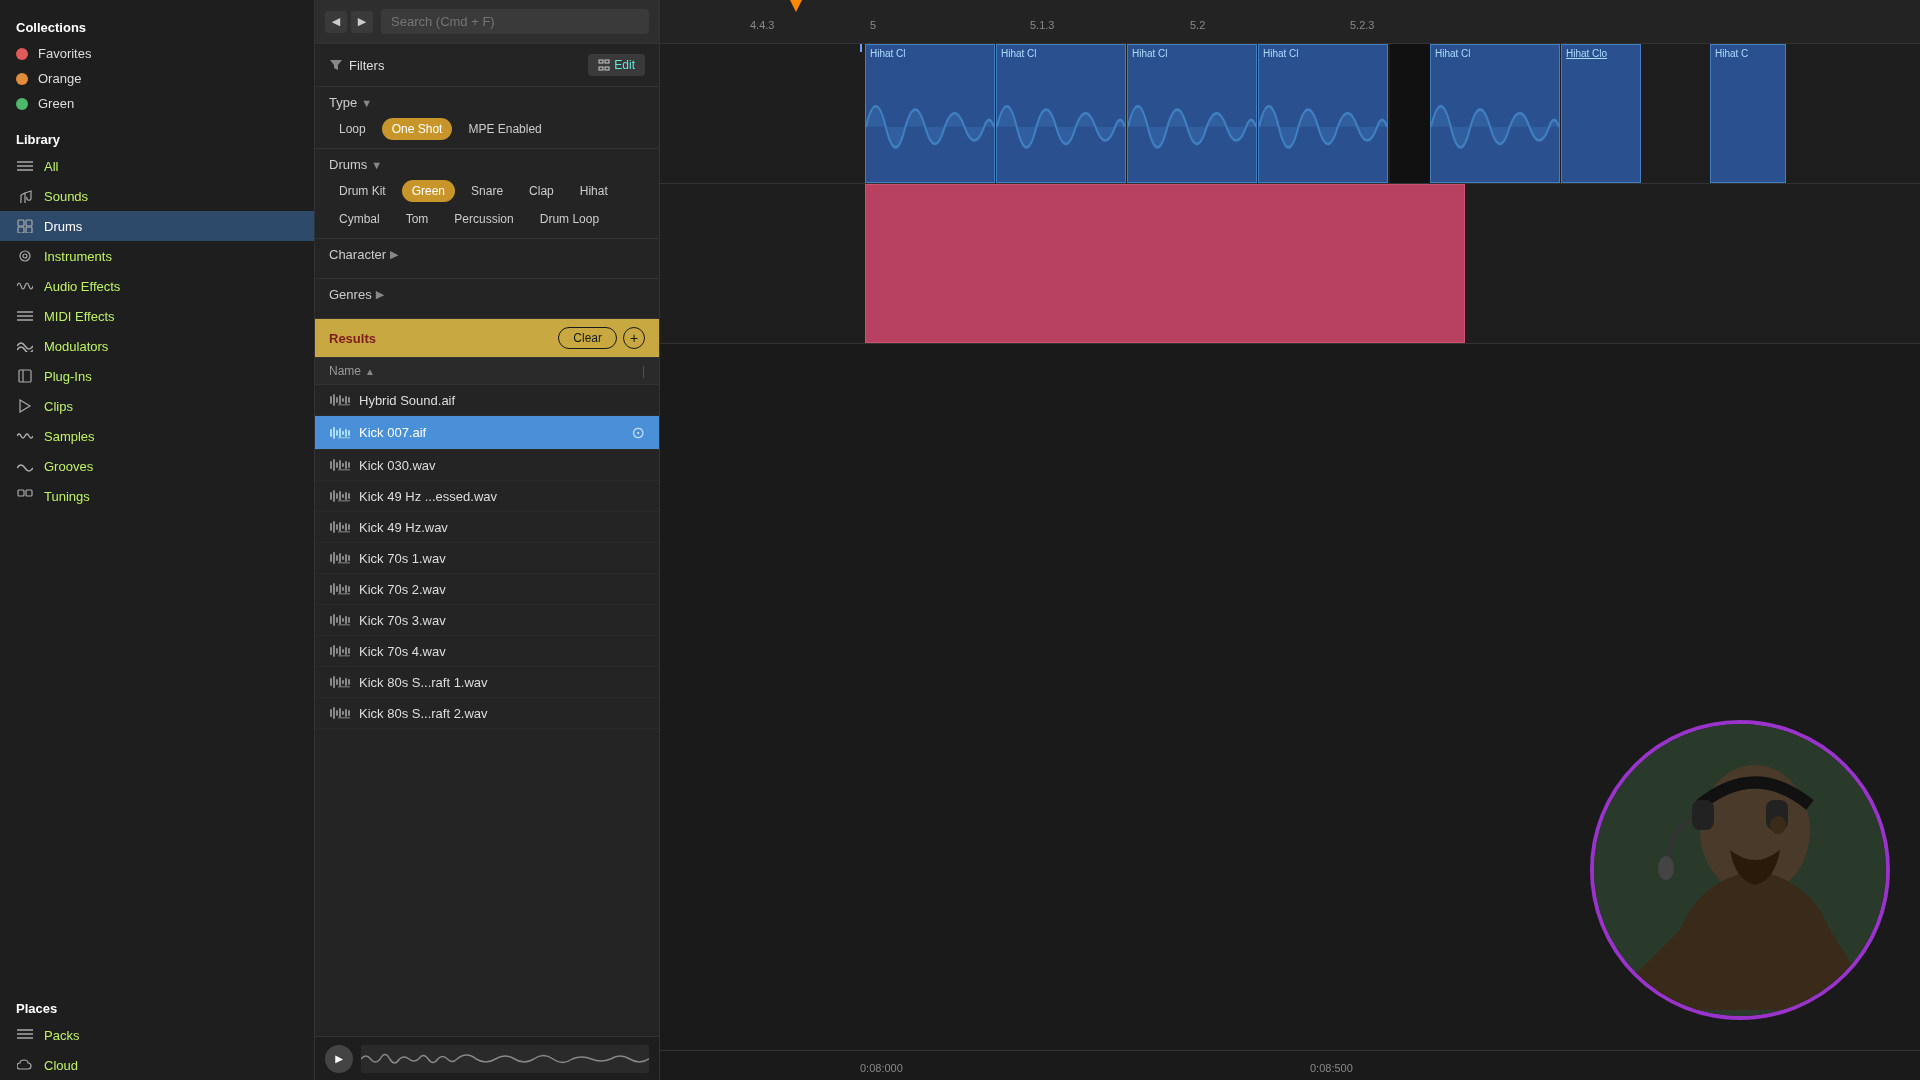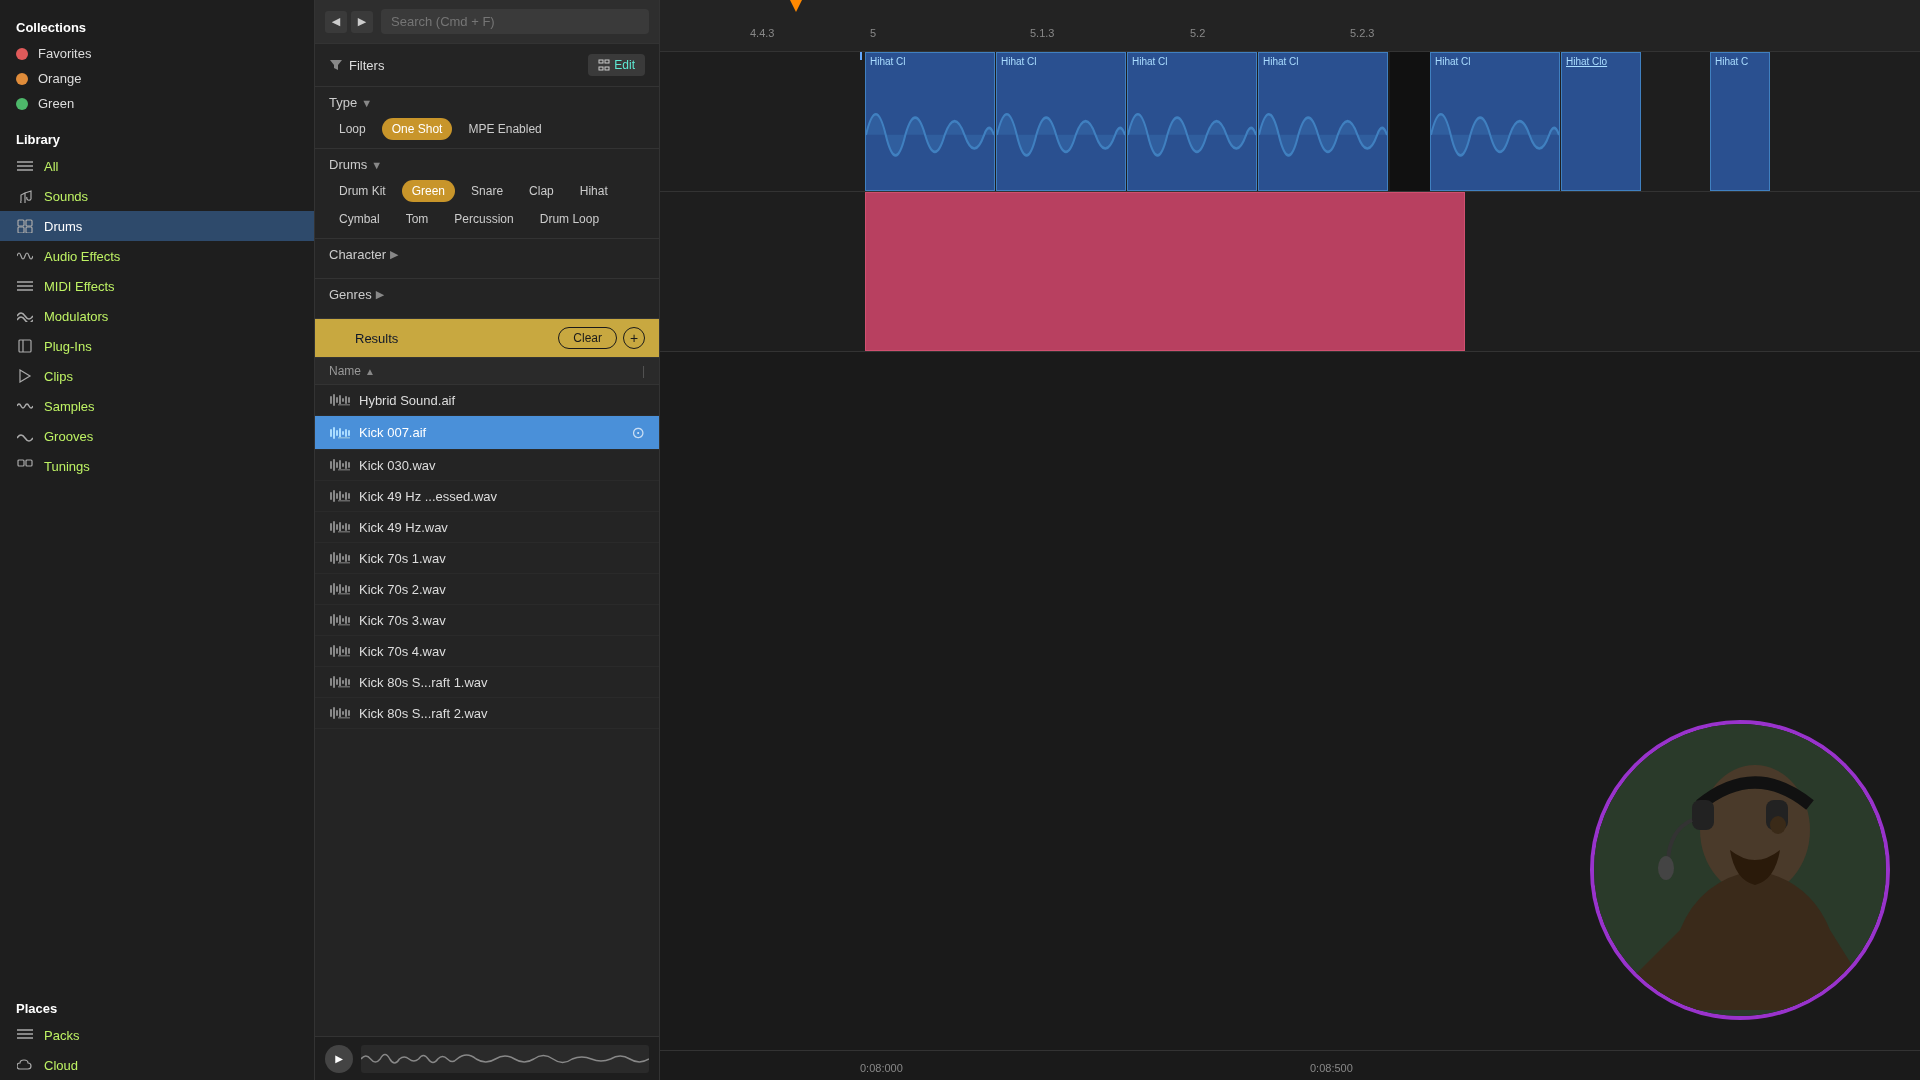--- a/index.html
+++ b/index.html
@@ -218,24 +218,23 @@
     .results-header {
       display: flex;
       align-items: center;
       justify-content: space-between;
       padding: 8px 14px;
       background: #c8a840;
       border-bottom: 1px solid #333;
     }
 
     .results-label {
-      color: #0f172a;
-      font-size: 13px;
-      font-weight: 400;
-      margin-left: 26px;
+      color: #7f1d1d;
+      font-size: 13px;
+      font-weight: 700;
     }
 
     .results-actions {
       display: flex;
       align-items: center;
       gap: 6px;
     }
 
     .clear-btn {
       padding: 3px 14px;
@@ -357,21 +356,21 @@
     
     .daw-area {
       flex: 1;
       background: #1a1a1a;
       display: flex;
       flex-direction: column;
       overflow: hidden;
     }
 
     .timeline-header {
-      height: 52px;
+      height: 44px;
       background: #232323;
       border-bottom: 1px solid #333;
       display: flex;
       align-items: flex-end;
       padding-bottom: 6px;
       padding-left: 10px;
       gap: 0;
       position: relative;
     }
 
@@ -488,20 +487,29 @@
       <svg width="16" height="14" viewBox="0 0 16 14">
         <rect x="1" y="1" width="6" height="6" rx="1" stroke="#aaa" stroke-width="1.2" fill="none"></rect>
         <rect x="9" y="1" width="6" height="6" rx="1" stroke="#aaa" stroke-width="1.2" fill="none"></rect>
         <rect x="1" y="8" width="6" height="6" rx="1" stroke="#aaa" stroke-width="1.2" fill="none"></rect>
         <rect x="9" y="8" width="6" height="6" rx="1" stroke="#aaa" stroke-width="1.2" fill="none"></rect>
       </svg>
     </div>
     <span class="nav-label">Drums</span>
   </div>
 
+  <div class="nav-item">
+    <div class="nav-icon">
+      <svg width="16" height="14" viewBox="0 0 16 14">
+          <circle cx="8" cy="7" r="5" stroke="#aaa" stroke-width="1.2" fill="none"></circle>
+          <circle cx="8" cy="7" r="2" stroke="#aaa" stroke-width="1.2" fill="none"></circle>
+        </svg>
+    </div>
+    <span class="nav-label">Instruments</span>
+  </div>
 
   <div class="nav-item">
     <div class="nav-icon">
       <svg width="16" height="12" viewBox="0 0 16 12">
         <path d="M0,6 Q2,0 4,6 Q6,12 8,6 Q10,0 12,6 Q14,12 16,6" stroke="#aaa" stroke-width="1.2" fill="none"></path>
       </svg>
     </div>
     <span class="nav-label">Audio Effects</span>
   </div>
 
@@ -934,21 +942,21 @@
             <path d="M0,40 Q10,10 20,40 Q30,70 40,40 Q50,15 60,40 Q70,65 80,40 Q90,20 100,40 Q110,60 120,40 Q125,30 130,40" stroke="#4080c0" stroke-width="2" fill="rgba(64,128,192,0.3)"></path>
           </svg>
         </div>
 
         <div style="width: 80px; height: 100%; background: #2a5090; border: 1px solid #4080c0; margin-right: 1px; overflow: hidden; position: relative;">
           <div style="font-size: 10px; color: #aaddff; padding: 3px 4px; white-space: nowrap; text-decoration: underline;">Hihat Clo</div>
         </div>
       </div>
 
       <div style="position: absolute; left: 1050px; top: 0; height: 100%; display: flex;">
-        <div style="width: 60px; height: 100%; background: #2a5090; border: 1px solid #4080c0; margin-right: 1px; overflow: hidden;">
+        <div style="width: 76px; height: 100%; background: #2a5090; border: 1px solid #4080c0; margin-right: 1px; overflow: hidden;">
           <div style="font-size: 10px; color: #aaddff; padding: 3px 4px; white-space: nowrap;">Hihat C</div>
         </div>
       </div>
     </div>
 
     <div class="track-2">
       <div style="position: absolute; left: 205px; top: 0; width: 600px; height: 100%; background: #b84060; border: 1px solid #d05070; overflow: hidden; position: relative;">
 
         <div style="position: absolute; top: 30%; left: 40%; width: 200px; height: 30%; background: #333; border-radius: 2px;"></div>
         <div style="position: absolute; top: 30%; left: 55%; width: 150px; height: 30%; background: #222; border-radius: 2px;"></div>

